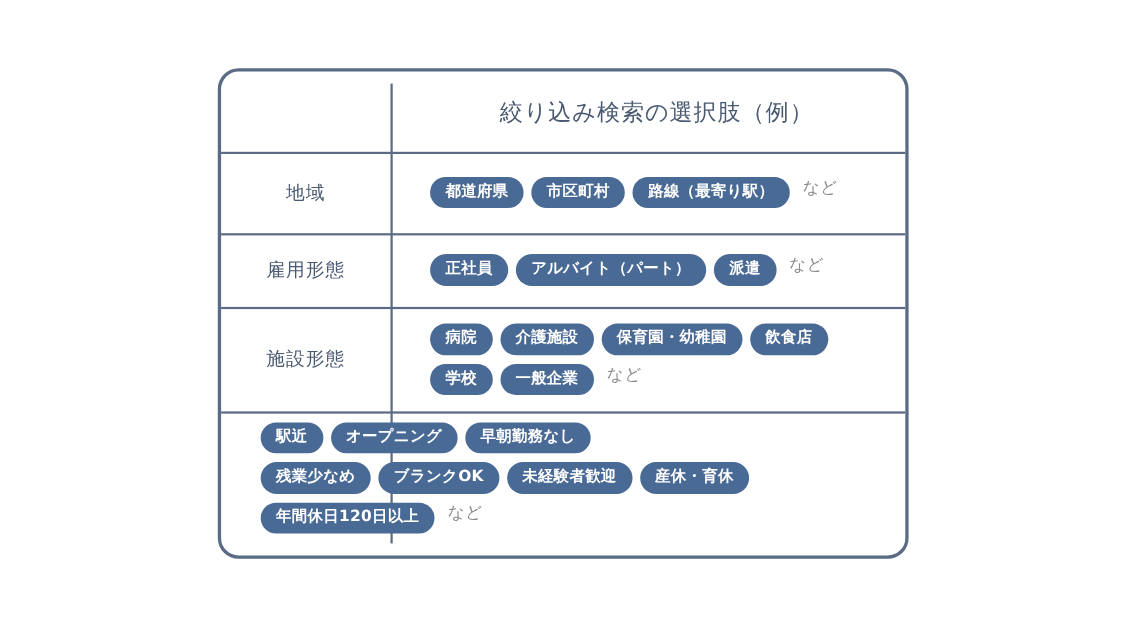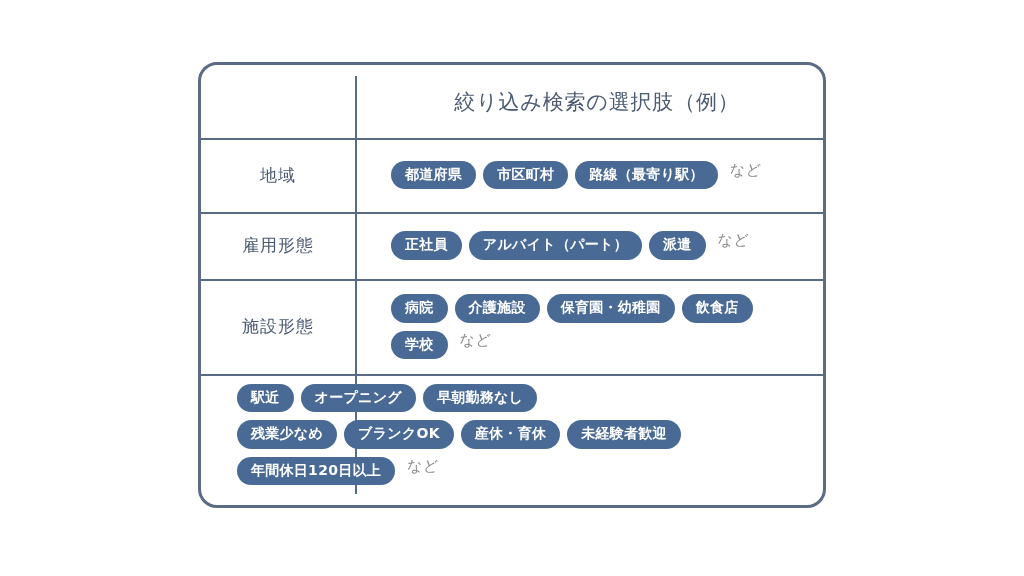--- a/index.html
+++ b/index.html
@@ -194,39 +194,40 @@
         <div class="row-body">
           <div class="pill-lines">
             <div class="pill-line">
               <span class="pill">病院</span>
               <span class="pill">介護施設</span>
               <span class="pill">保育園・幼稚園</span>
               <span class="pill">飲食店</span>
             </div>
             <div class="pill-line">
               <span class="pill">学校</span>
+              <span class="pill">一般企業</span>
               <span class="etc">など</span>
             </div>
           </div>
         </div>
       </div>
 
       <div class="row row-cond">
         <div class="row-body">
           <div class="pill-lines">
             <div class="pill-line">
               <span class="pill">駅近</span>
               <span class="pill">オープニング</span>
               <span class="pill">早朝勤務なし</span>
             </div>
             <div class="pill-line">
               <span class="pill">残業少なめ</span>
               <span class="pill">ブランクOK</span>
+              <span class="pill">未経験者歓迎</span>
               <span class="pill">産休・育休</span>
-              <span class="pill">未経験者歓迎</span>
             </div>
             <div class="pill-line">
               <span class="pill">年間休日120日以上</span>
               <span class="etc">など</span>
             </div>
           </div>
         </div>
       </div>
 
     </div>

